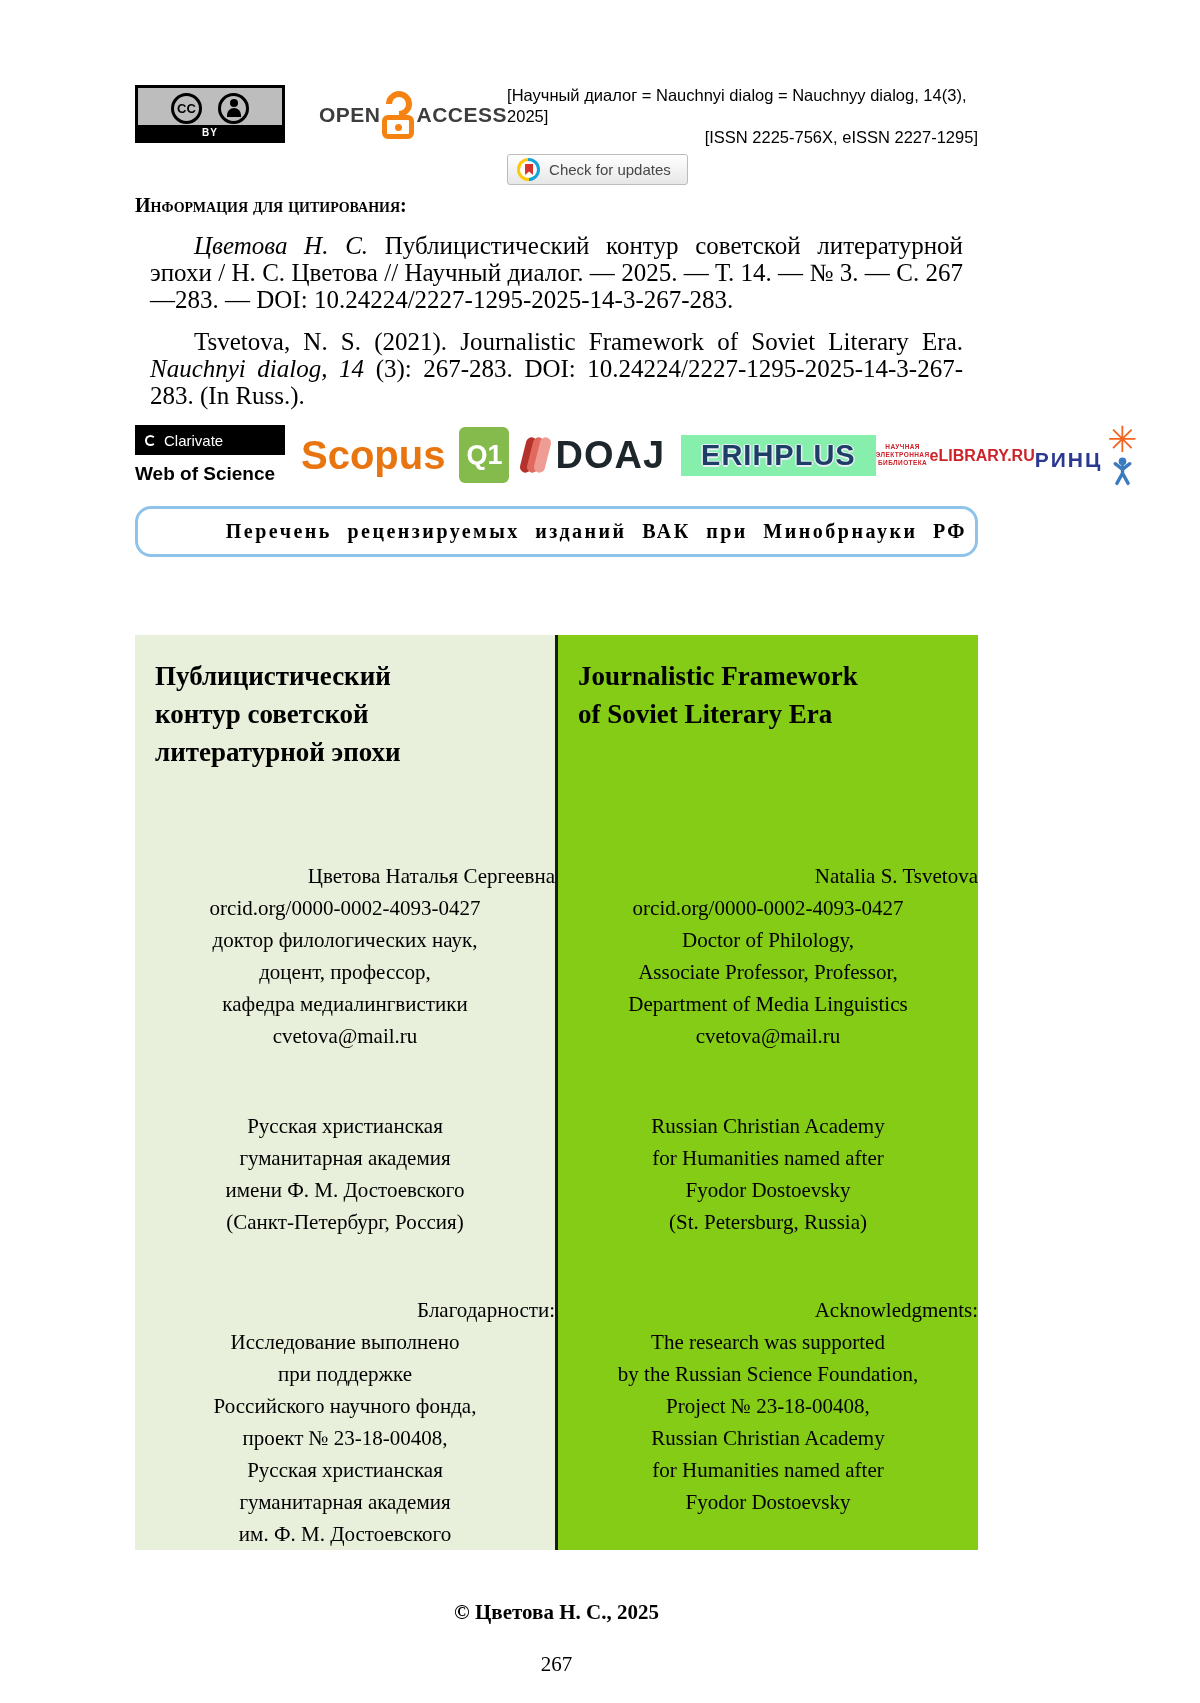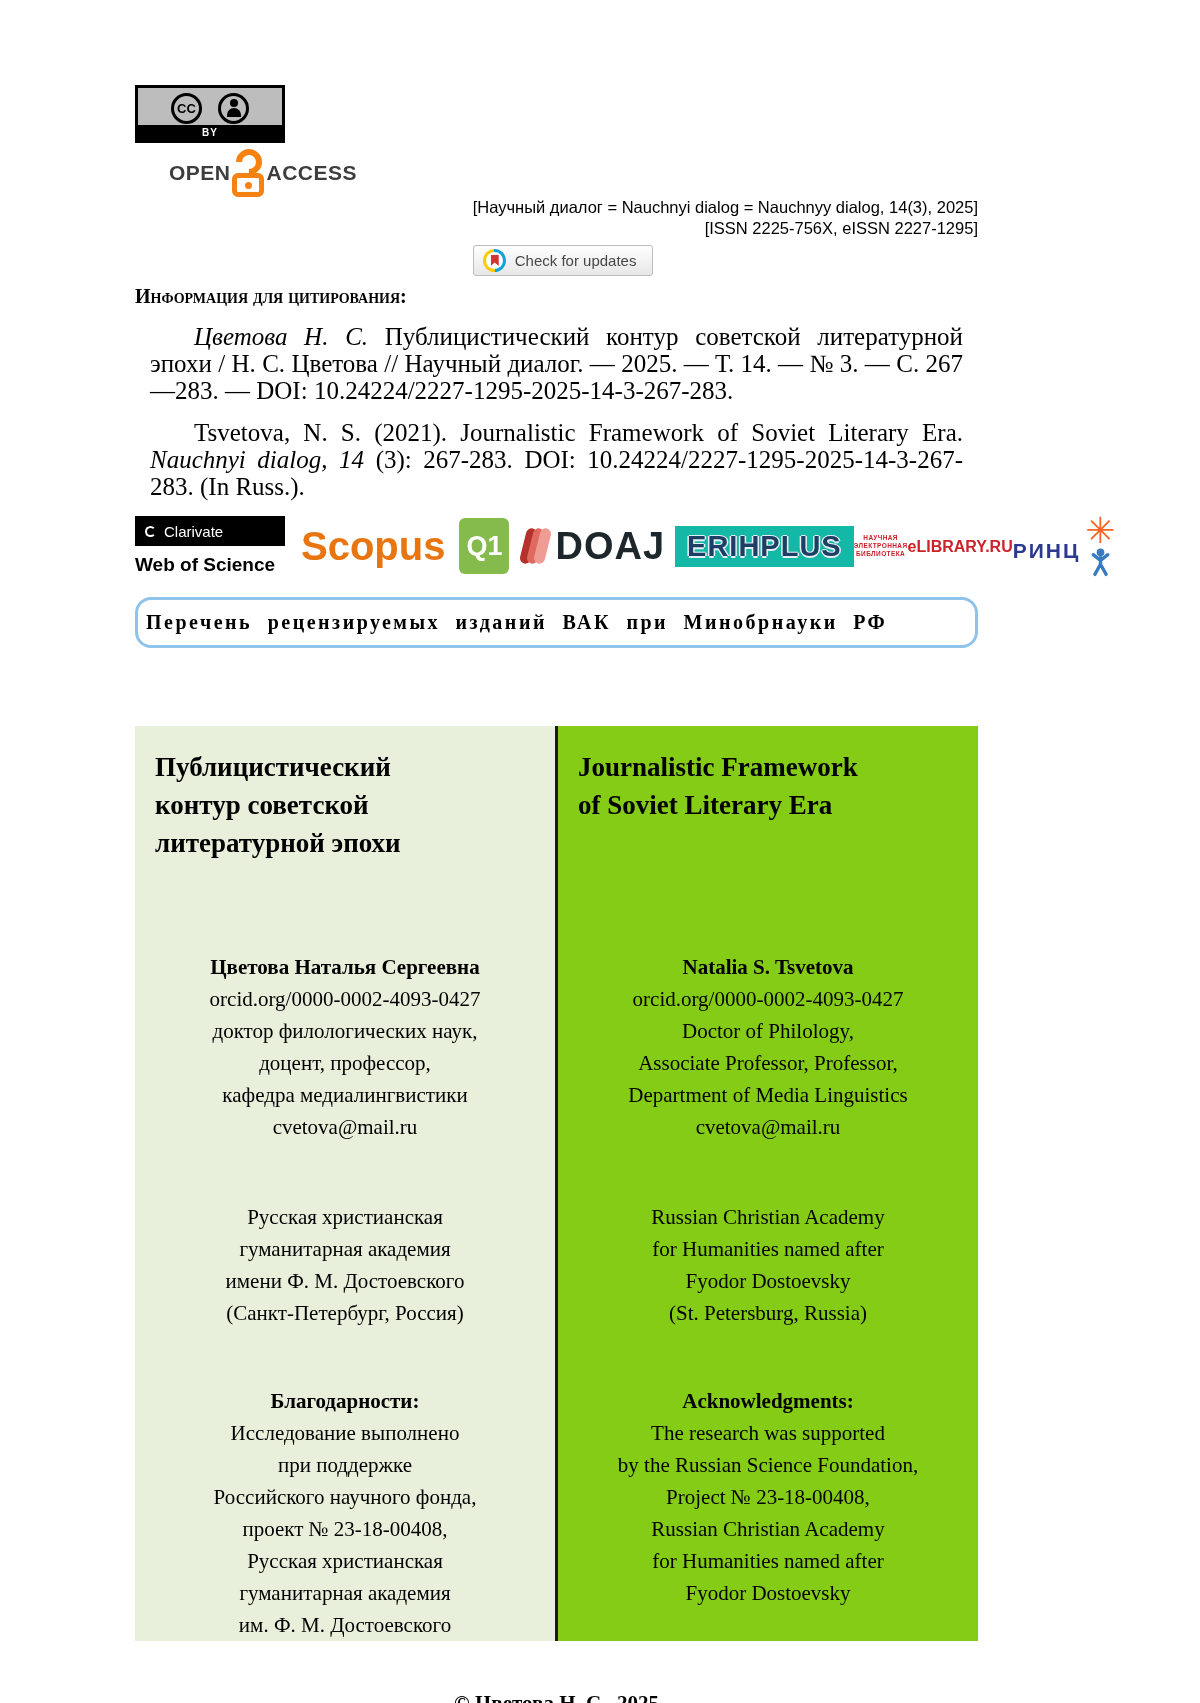--- a/index.html
+++ b/index.html
@@ -4,21 +4,21 @@
 <style>
   html,body { margin:0; padding:0; }
   body {
     width:1200px; height:1703px; background:#ffffff; color:#000;
     font-family:"Liberation Serif", serif;
     -webkit-font-smoothing:antialiased;
   }
   .page { box-sizing:border-box; width:1200px; padding:85px 222px 0 135px; }
 
   
-  .top-row { display:flex; align-items:flex-start;flex-direction:column; }
+  .top-row { display:flex; align-items:flex-start; }
 
   .cc-badge { position:relative; width:150px; height:58px; border:3px solid #000;
     background:#bdbdbd; box-sizing:border-box; display:flex; justify-content:center;
     gap:16px; padding-top:5px; flex:0 0 auto; }
   .cc-circle { width:31px; height:31px; border:3px solid #000; border-radius:50%;
     box-sizing:border-box; display:flex; align-items:center; justify-content:center;
     font:bold 13px "Liberation Sans",sans-serif; color:#000; }
   .person-icon { position:relative; width:100%; height:100%; }
   .person-icon::before { content:""; position:absolute; top:3px; left:50%;
     transform:translateX(-50%); width:8px; height:8px; background:#000; border-radius:50%; }
@@ -70,50 +70,50 @@
   .q1 { margin-left:14px; width:50px; height:56px; background:#84bb4c; border-radius:6px;
     color:#fff; font:bold 27px "Liberation Sans",sans-serif; display:flex;
     align-items:center; justify-content:center; flex:0 0 auto; }
   .doaj { margin-left:14px; display:flex; align-items:center; gap:7px; }
   .doaj-icon { display:flex; }
   .doaj-leaf { width:11px; height:36px; border-radius:6px; transform:rotate(14deg); }
   .doaj-leaf.l1 { background:#b5312b; }
   .doaj-leaf.l2 { background:#e06a5e; margin-left:-4px; }
   .doaj-leaf.l3 { background:#ef9d94; margin-left:-4px; }
   .doaj-text { font:bold 38px/38px "Liberation Sans",sans-serif; color:#1c262b; letter-spacing:1px; }
-  .erihplus { margin-left:10px; background:#14b8a6; padding:6px 12px;
+  .erihplus { margin-left:16px; background:#86efac; padding:6px 20px;
     font:900 29px/29px "Liberation Sans",sans-serif; color:#1d3f66; letter-spacing:1px;
     text-shadow:1.5px 0 #e8eef5,-1.5px 0 #e8eef5,0 1.5px #e8eef5,0 -1.5px #e8eef5; }
   .elibrary-stack { margin-left:auto; display:flex; gap:5px; align-items:stretch; }
   .el-left { display:flex; flex-direction:row; align-items:center; }
   .el-caption { font:bold 6.5px/8px "Liberation Sans",sans-serif; color:#cc2229;
     letter-spacing:0.4px; text-align:center; max-width:92px; }
   .el-name { font:bold 16px "Liberation Sans",sans-serif; color:#cc2229; margin-top:1px; }
   .rinc { margin-top:9px; font:bold 21px "Liberation Sans",sans-serif; color:#2b3990;
     letter-spacing:2px; }
   .el-right { display:flex; flex-direction:column; align-items:center;
     justify-content:space-between; }
   .asterisk { color:#f26522; font-size:36px; line-height:32px;
     font-family:"DejaVu Sans",sans-serif; }
 
   
   .vak { margin-top:20px; border:3px solid #8fc3e9; border-radius:16px; padding:11px 8px;
-    text-align:left; font-weight:bold; font-size:20px; letter-spacing:2.5px;
+    text-align:right; font-weight:bold; font-size:20px; letter-spacing:2.5px;
     word-spacing:8px; }
 
   
   .cols { margin-top:78px; display:grid; grid-template-columns:1fr 3px 1fr; }
   .col { height:915px; box-sizing:border-box; overflow:hidden; }
   .col-left  { background:#e8efda; }
   .col-right { background:#84cc16; }
   .divider { background:#1a1a1a; }
   .col-title { height:225px; box-sizing:border-box; padding:22px 12px 0 20px;
     font-size:27px; line-height:38px; font-weight:bold; }
   .sec { text-align:center; font-size:21px; line-height:32px; }
-  .author-name, .ack-heading { font-weight:bold; }
+  .author-name, .ack-heading { font-weight:normal;text-align:right; }
   .affil { margin-top:58px; }
   .ack { margin-top:56px; }
   .line { display:block; }
 
   
   .copyright { margin-top:50px; text-align:center; font-weight:bold; font-size:21px; }
   .pageno { margin-top:27px; text-align:center; font-size:21px; }
 </style>
 </head>
 <body>

